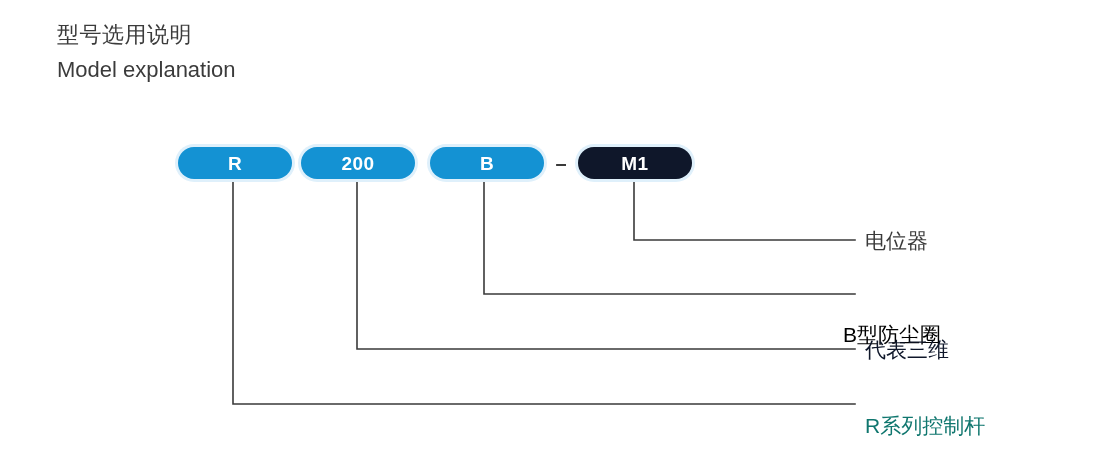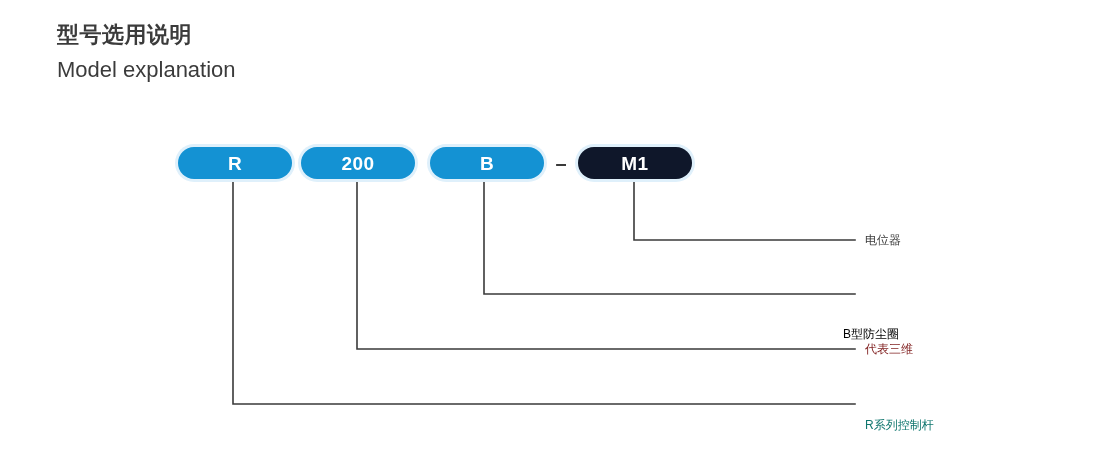--- a/index.html
+++ b/index.html
@@ -17,21 +17,21 @@
   }
 
   
   #heading {
     position: absolute;
     left: 57px;
     top: 20px;
   }
   #heading .title-cn {
     font-size: 22px;
-    font-weight: bold;
+    font-weight: normal;
     color: #3b3b3b;
     line-height: 30px;
     letter-spacing: 0.5px;
     white-space: nowrap;
   }
   #heading .title-en {
     font-size: 22px;
     font-weight: normal;
     color: #3b3b3b;
     line-height: 32px;
@@ -85,21 +85,21 @@
     position: absolute;
     left: 0;
     top: 0;
     width: 1099px;
     height: 474px;
   }
 
   
   .annotation-label {
     position: absolute;
-    font-size: 12px;
+    font-size: 21px;
     color: #3a3a3a;
     line-height: 1;
     white-space: nowrap;
     transform: translateY(-50%);
   }
 </style>
 </head>
 <body>
 
 <div id="heading">
@@ -126,15 +126,15 @@
     </div>
     <div class="pill" style="left: 578px; top: 147px; width: 114px; height: 32px; background: #0f172a; box-shadow: rgb(223, 240, 251) 0px 0px 0px 3px, rgba(0, 0, 0, 0.18) 0px 1px 2px;">
       <span class="pill-label">M1</span>
     </div>
     <div class="pill-sep" style="left: 550px; top: 153px; width: 22px; height: 20px; color: rgb(58, 58, 58);">–</div>
   </div>
 
 <div id="annotation-layer">
     <div class="annotation-label" style="left: 865px; top: 240px; color: rgb(58, 58, 58);">电位器</div>
     <div class="annotation-label" style="left: 843px; top: 294px; color: #000000; margin-top: 40px;">B型防尘圈</div>
-    <div class="annotation-label" style="left: 865px; top: 349px; color: #7f1d1d;">代表三维</div>
+    <div class="annotation-label" style="left: 865px; top: 349px; color: #0f172a;">代表三维</div>
     <div class="annotation-label" style="left: 865px; top: 425px; color: #0f766e;">R系列控制杆</div>
   </div>
 
 </body></html>

